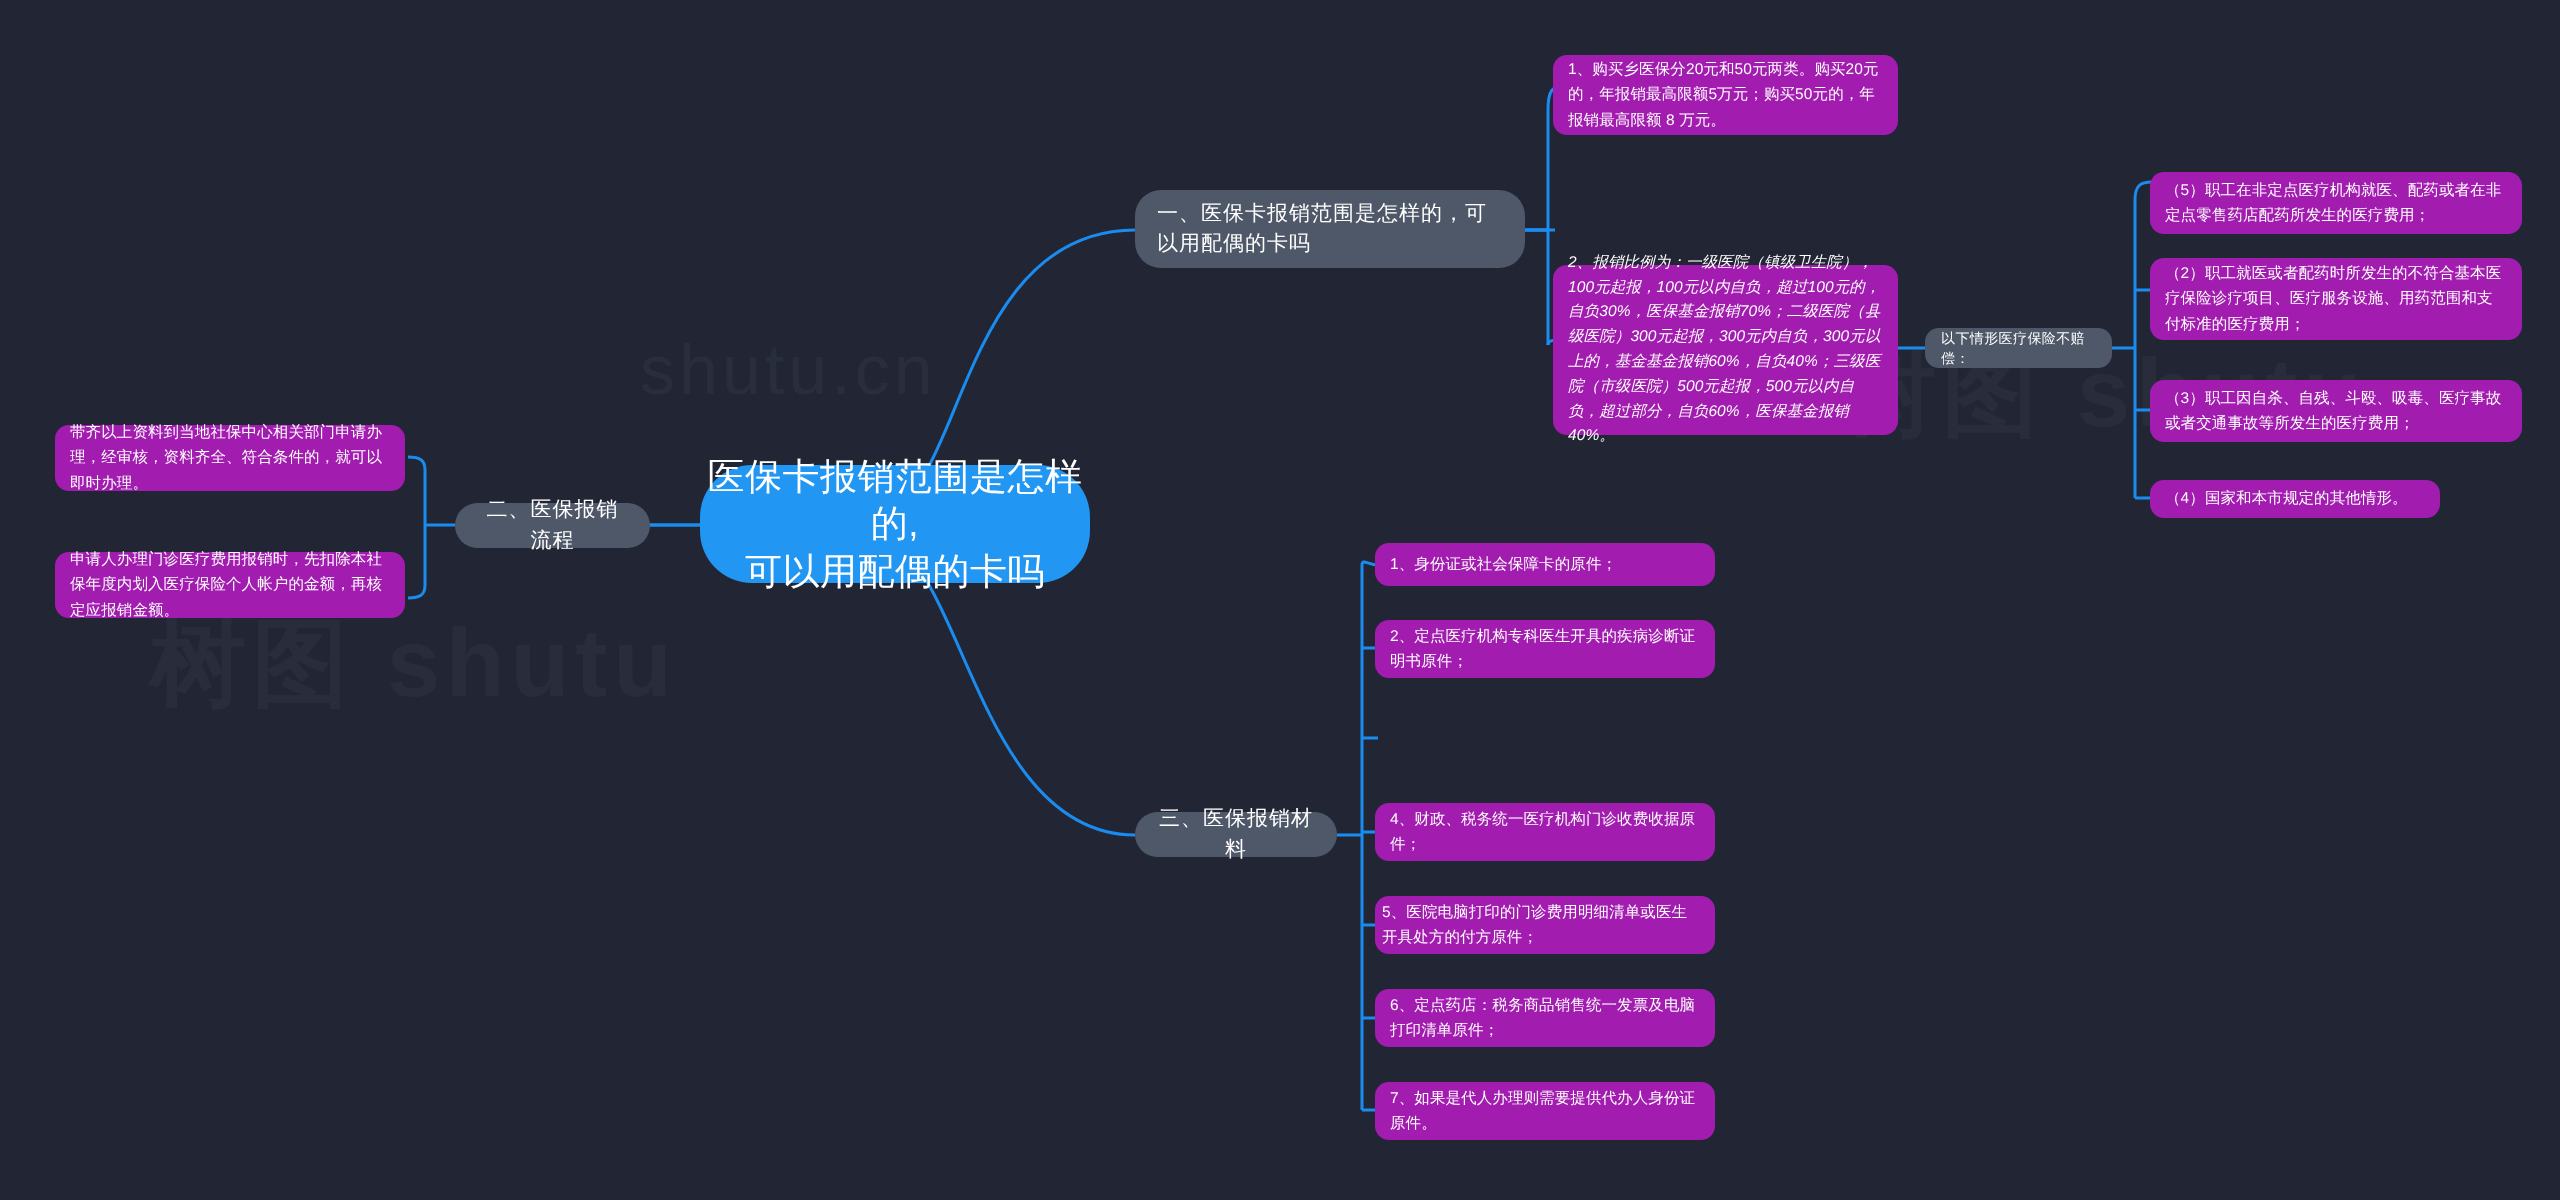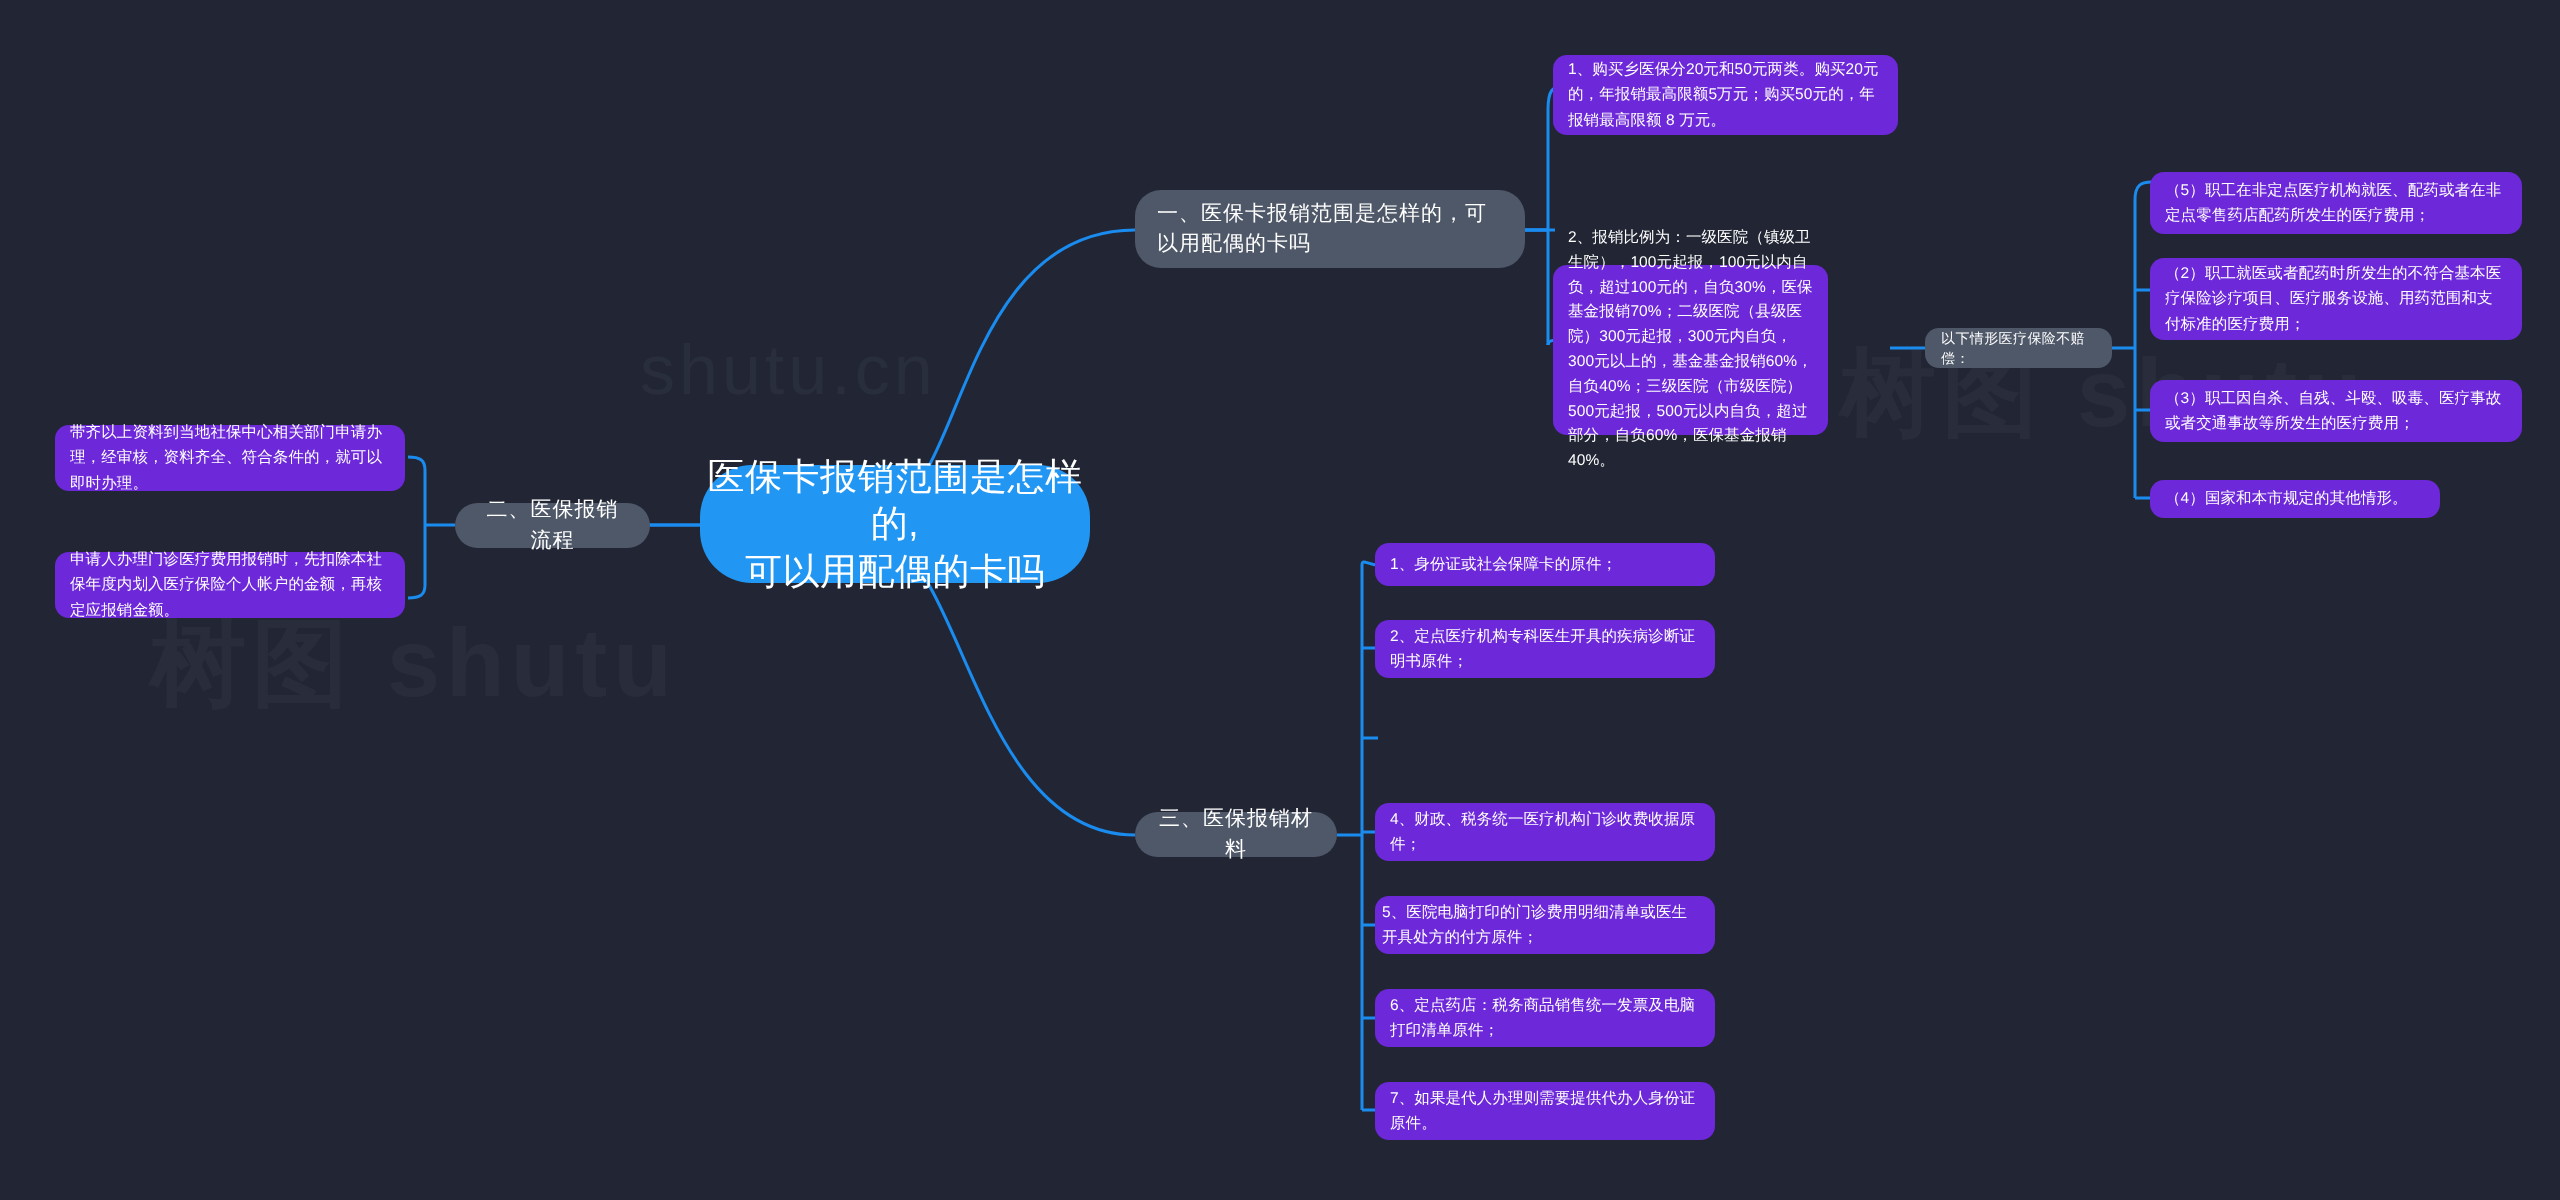--- a/index.html
+++ b/index.html
@@ -60,21 +60,21 @@
     font-size: 21px;
     padding: 10px 22px;
     letter-spacing: 1px;
   }
   .node.branch.center {
     justify-content: center;
     text-align: center;
   }
   
   .node.leaf {
-    background: #6d28d9;
+    background: #a21caf;
     border-radius: 14px;
     font-size: 15.5px;
     padding: 12px 15px;
     line-height: 1.62;
     letter-spacing: 0.1px;
     align-items: center;
   }
   .node.leaf.tall {
     line-height: 1.6;
   }
@@ -167,21 +167,21 @@
   </div>
 
   <div class="node branch" style="left:1135px; top:190px; width:390px; height:78px;">
     <span class="txt">一、医保卡报销范围是怎样的，可以用配偶的卡吗</span>
   </div>
 
   <div class="node leaf" style="left:1553px; top:55px; width:345px; height:80px;">
     <span class="txt">1、购买乡医保分20元和50元两类。购买20元的，年报销最高限额5万元；购买50元的，年报销最高限额 8 万元。</span>
   </div>
 
-  <div class="node leaf tall" style="left:1553px; top:265px; width:275px; height:170px;">
+  <div class="node leaf tall" style="left:1553px; top:265px; width:345px; height:170px;font-style:italic;">
     <span class="txt">2、报销比例为：一级医院（镇级卫生院），100元起报，100元以内自负，超过100元的，自负30%，医保基金报销70%；二级医院（县级医院）300元起报，300元内自负，300元以上的，基金基金报销60%，自负40%；三级医院（市级医院）500元起报，500元以内自负，超过部分，自负60%，医保基金报销40%。</span>
   </div>
 
   <div class="node mid" style="left:1925px; top:328px; width:187px; height:40px;">
     <span class="txt">以下情形医疗保险不赔偿：</span>
   </div>
 
   <div class="node leaf" style="left:2150px; top:172px; width:372px; height:62px;">
     <span class="txt">（5）职工在非定点医疗机构就医、配药或者在非定点零售药店配药所发生的医疗费用；</span>
   </div>

